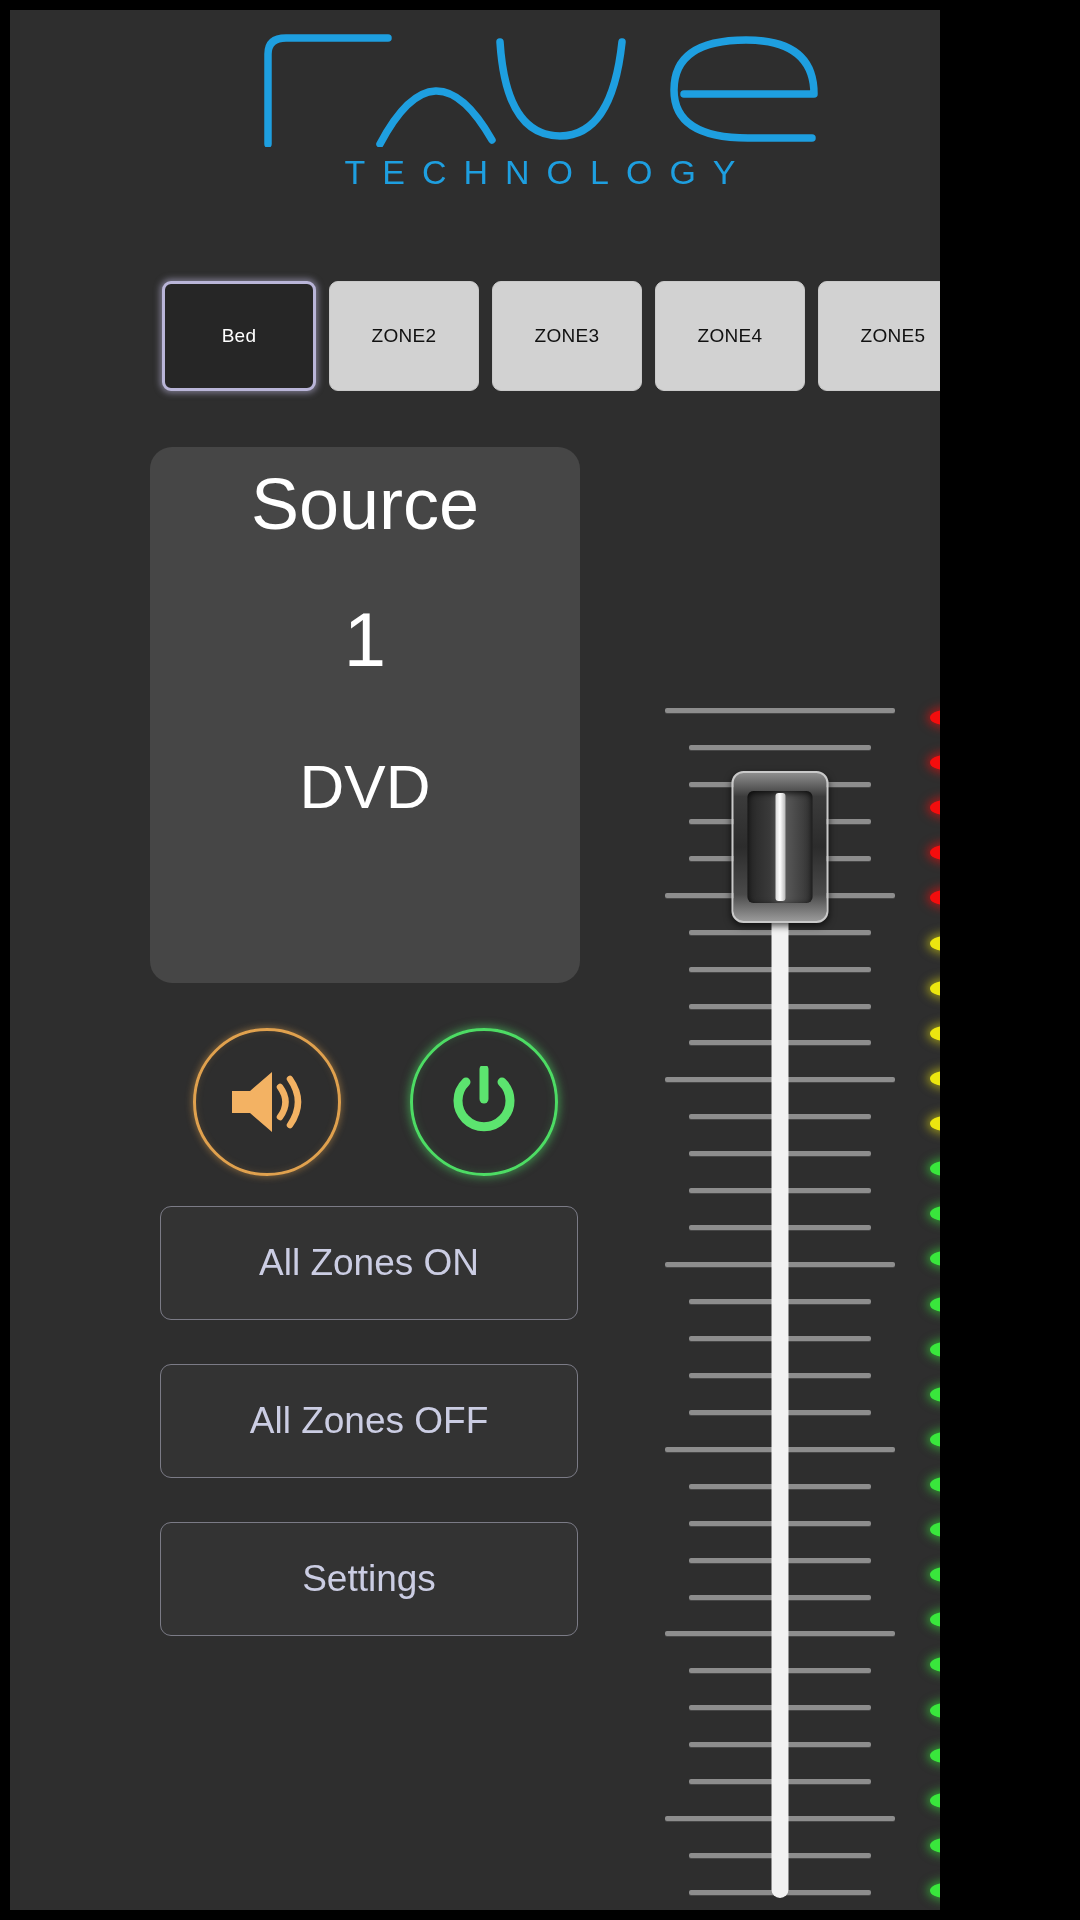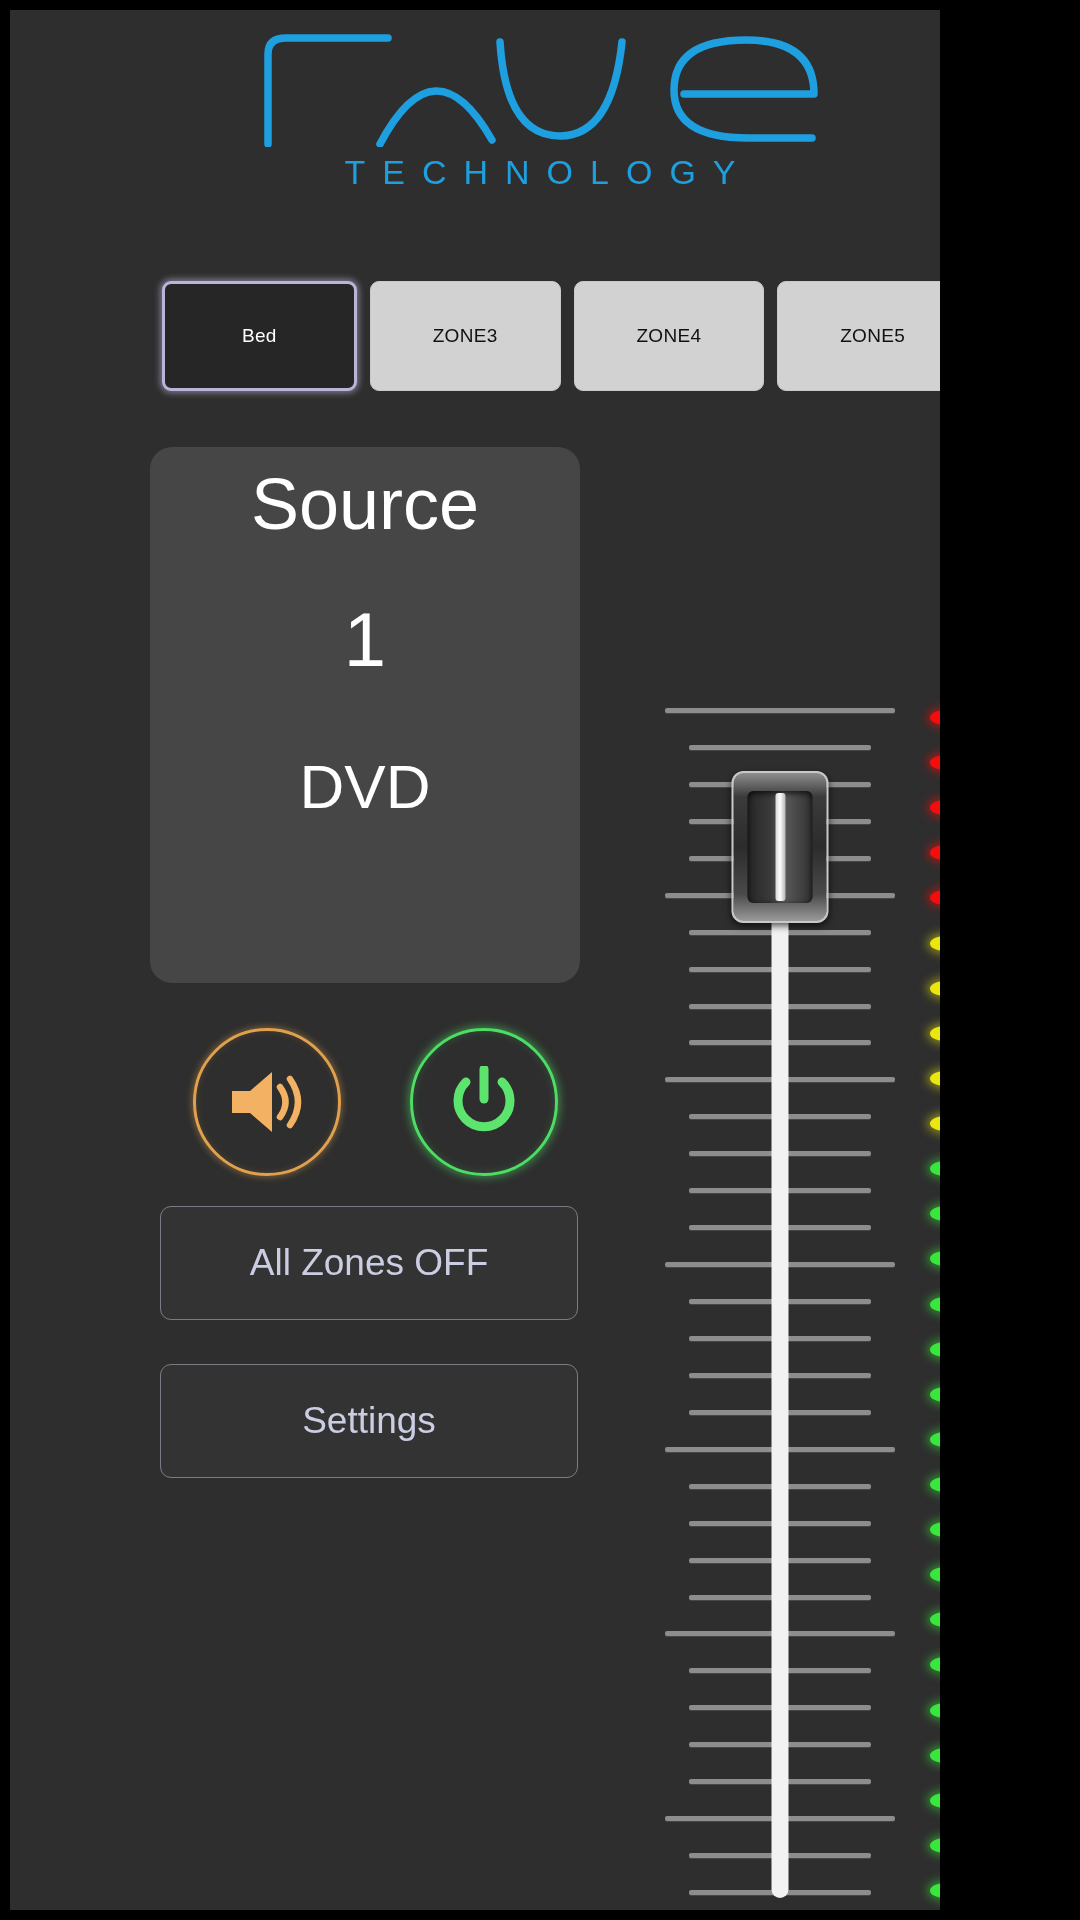--- a/index.html
+++ b/index.html
@@ -206,20 +206,21 @@
         <path d="M240 10 Q246 104 300 104 Q352 104 362 10"></path>
 
         <path d="M554 62 L424 62 M554 62 Q554 8 486 8 Q414 8 414 58 Q414 106 488 106 L552 106"></path>
       </g>
     </svg>
     <div id="logo-wordmark">TECHNOLOGY</div>
   </div>
 
   <div id="zone-row">
     <div class="zone-btn selected">Bed</div>
+    <div class="zone-btn">ZONE2</div>
     <div class="zone-btn">ZONE3</div>
     <div class="zone-btn">ZONE4</div>
     <div class="zone-btn">ZONE5</div>
   </div>
 
   <div id="source-panel">
     <div id="source-title">Source</div>
     <div id="source-number">1</div>
     <div id="source-name">DVD</div>
   </div>
@@ -234,20 +235,21 @@
   </div>
 
   <div class="circ-btn" id="power-btn">
     <svg width="66" height="72" viewBox="0 0 66 72">
       <path d="M15 16 A26 26 0 1 0 51 16" stroke="#5ce46f" stroke-width="9" fill="none" stroke-linecap="round"></path>
       <line x1="33" y1="3" x2="33" y2="33" stroke="#5ce46f" stroke-width="9" stroke-linecap="round"></line>
     </svg>
   </div>
 
   <div id="action-list">
+    <div class="action-btn">All Zones ON</div>
     <div class="action-btn">All Zones OFF</div>
     <div class="action-btn">Settings</div>
   </div>
 
   <div id="fader">
     <div id="fader-ticks">
         <div class="tick major" style="top: 0px;"></div>
         <div class="tick minor" style="top: 37px;"></div>
         <div class="tick minor" style="top: 74px;"></div>
         <div class="tick minor" style="top: 111px;"></div>

